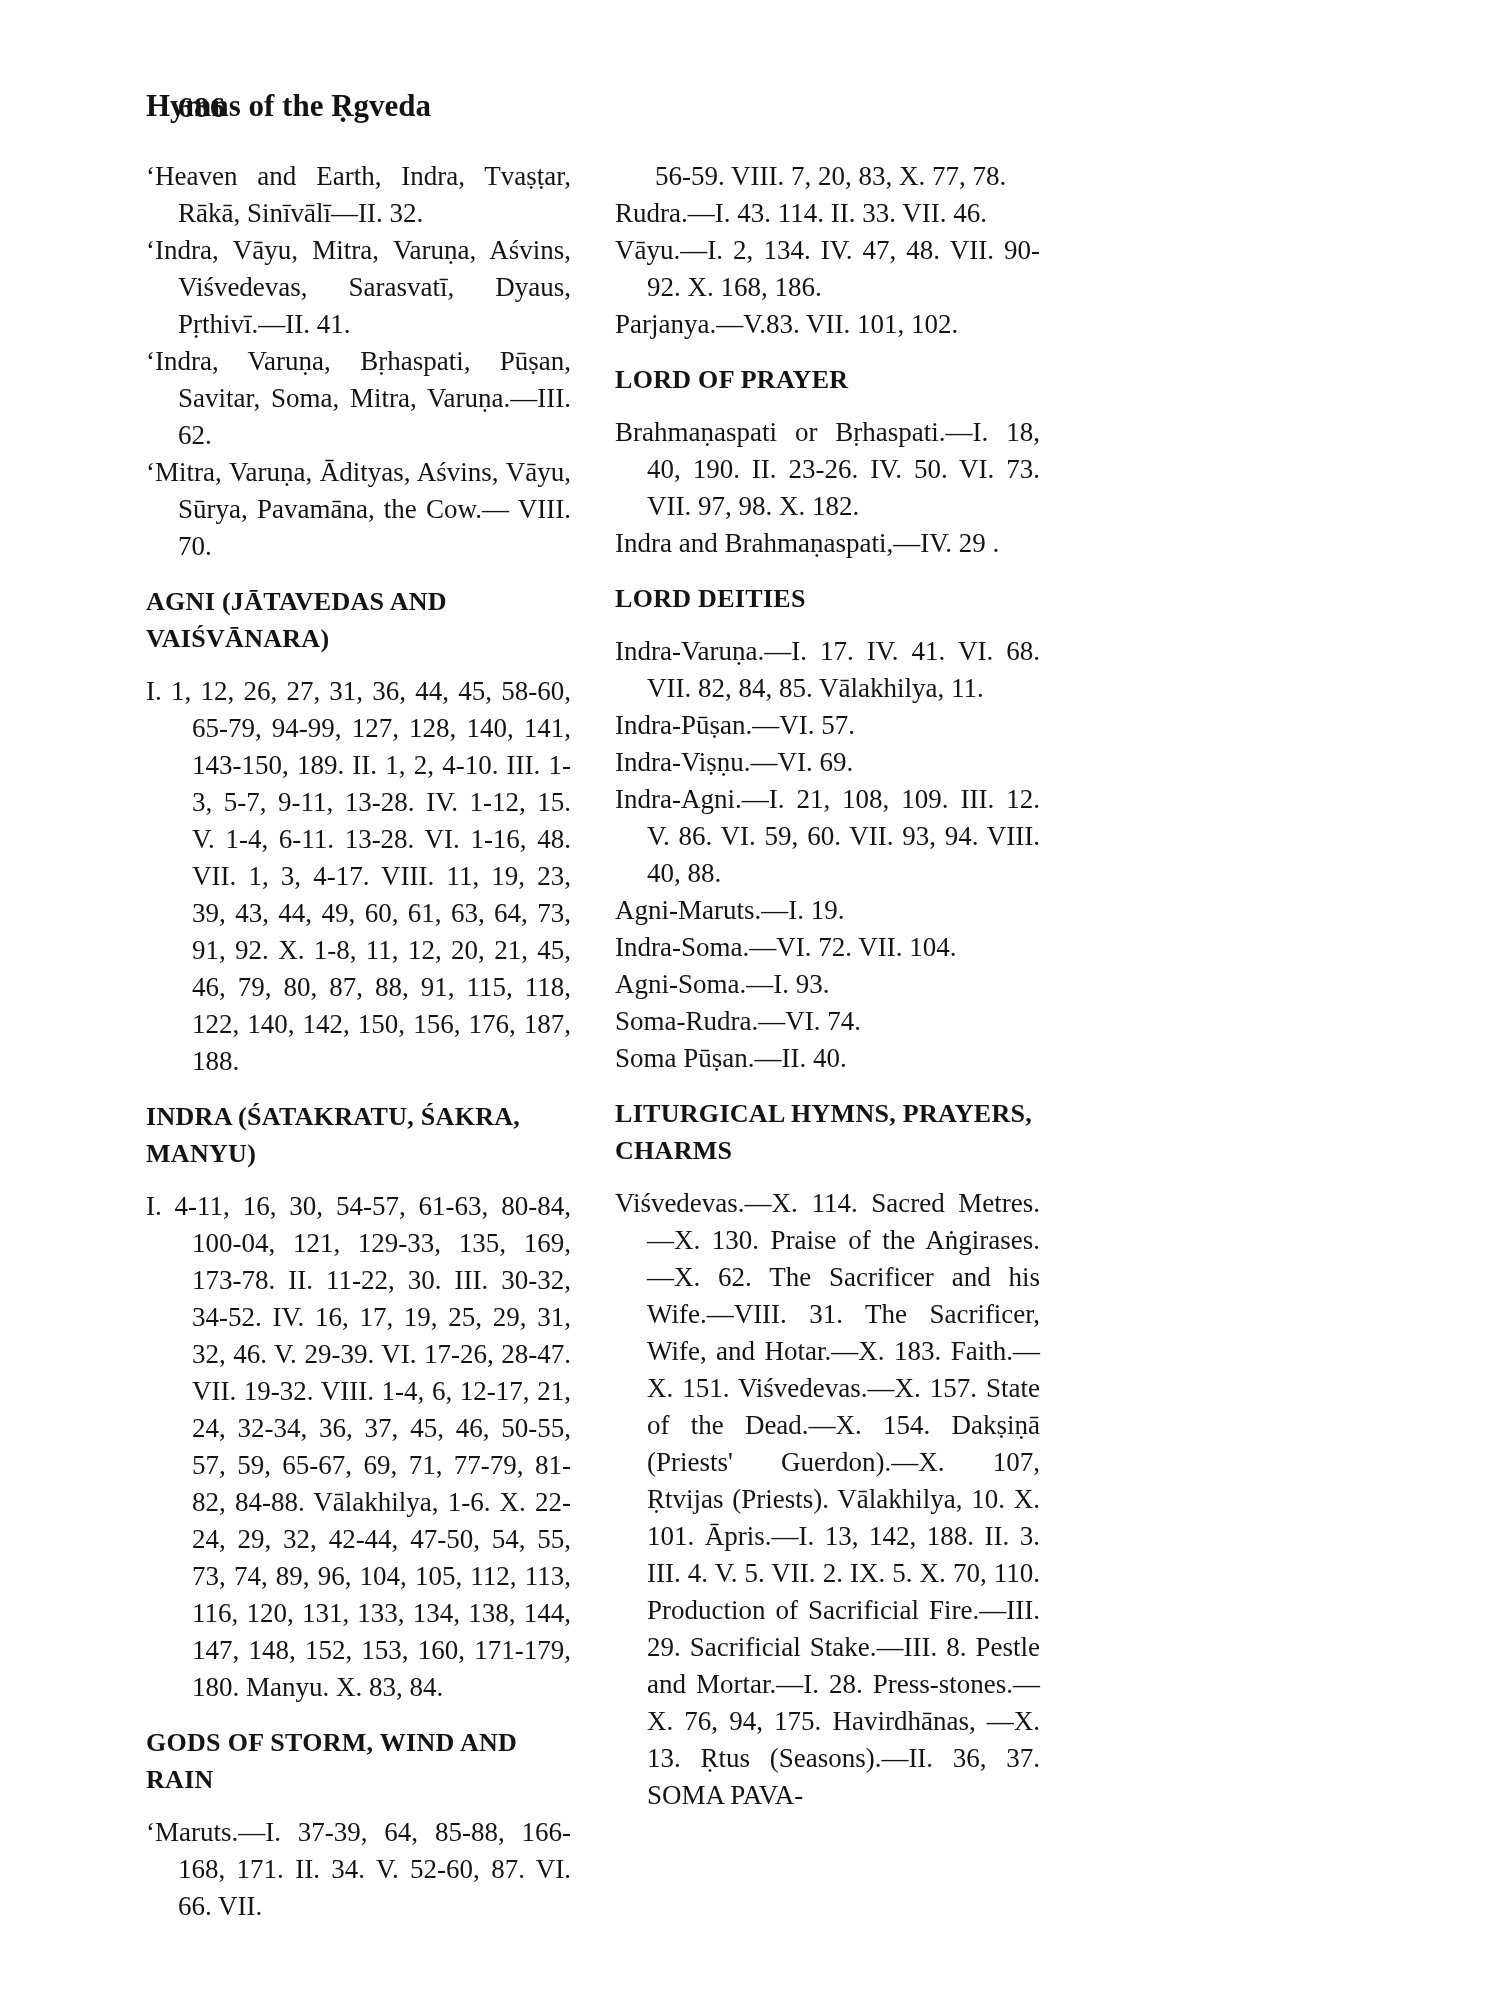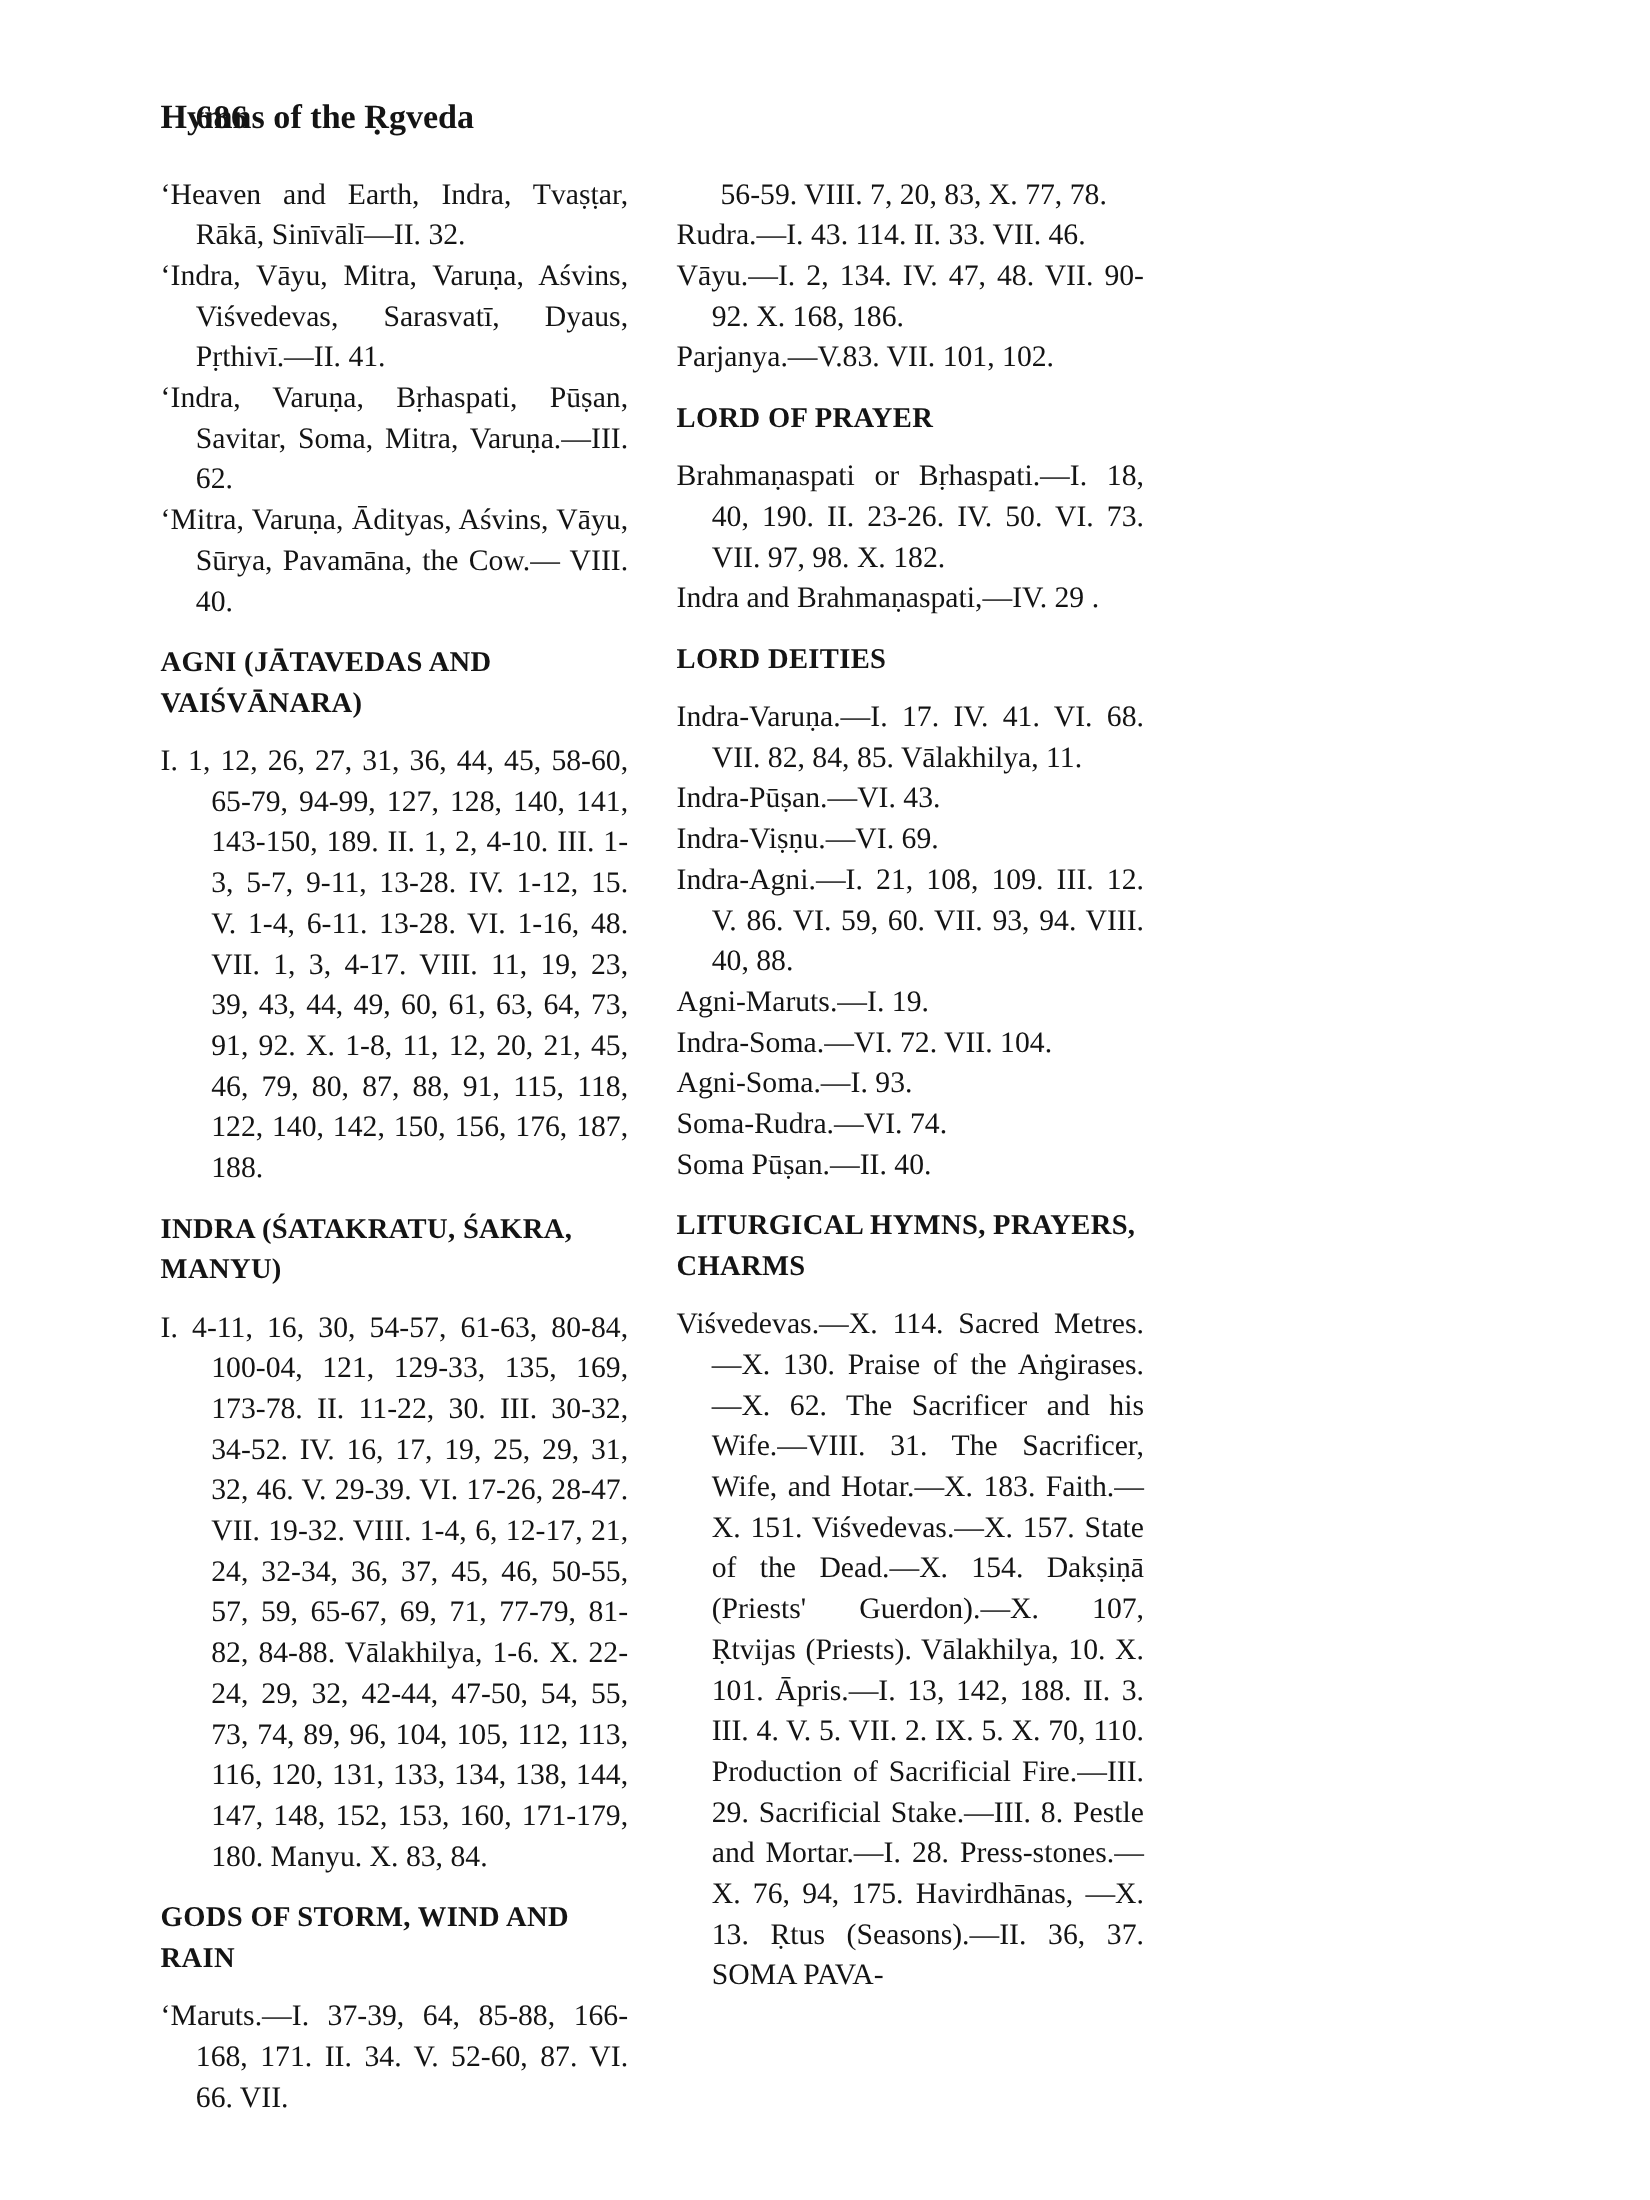--- a/index.html
+++ b/index.html
@@ -85,21 +85,21 @@
       <span class="page-number">686</span>
       <span class="page-title">Hymns of the Ṛgveda</span>
     </header>
 
     <div class="columns">
 
       <div class="col">
         <p class="entry">ʻHeaven and Earth, Indra, Tvaṣṭar, Rākā, Sinīvālī—II. 32.</p>
         <p class="entry">ʻIndra, Vāyu, Mitra, Varuṇa, Aśvins, Viśvedevas, Sarasvatī, Dyaus, Pṛthivī.—II. 41.</p>
         <p class="entry">ʻIndra, Varuṇa, Bṛhaspati, Pūṣan, Savitar, Soma, Mitra, Varuṇa.—III. 62.</p>
-        <p class="entry">ʻMitra, Varuṇa, Ādityas, Aśvins, Vāyu, Sūrya, Pavamāna, the Cow.— VIII. 40.</p>
+        <p class="entry">ʻMitra, Varuṇa, Ādityas, Aśvins, Vāyu, Sūrya, Pavamāna, the Cow.— VIII. 70.</p>
 
         <h2 class="heading">AGNI (JĀTAVEDAS AND VAIŚVĀNARA)</h2>
         <p class="refs">I. 1, 12, 26, 27, 31, 36, 44, 45, 58-60, 65-79, 94-99, 127, 128, 140, 141, 143-150, 189. II. 1, 2, 4-10. III. 1-3, 5-7, 9-11, 13-28. IV. 1-12, 15. V. 1-4, 6-11. 13-28. VI. 1-16, 48. VII. 1, 3, 4-17. VIII. 11, 19, 23, 39, 43, 44, 49, 60, 61, 63, 64, 73, 91, 92. X. 1-8, 11, 12, 20, 21, 45, 46, 79, 80, 87, 88, 91, 115, 118, 122, 140, 142, 150, 156, 176, 187, 188.</p>
 
         <h2 class="heading">INDRA (ŚATAKRATU, ŚAKRA, MANYU)</h2>
         <p class="refs">I. 4-11, 16, 30, 54-57, 61-63, 80-84, 100-04, 121, 129-33, 135, 169, 173-78. II. 11-22, 30. III. 30-32, 34-52. IV. 16, 17, 19, 25, 29, 31, 32, 46. V. 29-39. VI. 17-26, 28-47. VII. 19-32. VIII. 1-4, 6, 12-17, 21, 24, 32-34, 36, 37, 45, 46, 50-55, 57, 59, 65-67, 69, 71, 77-79, 81-82, 84-88. Vālakhilya, 1-6. X. 22-24, 29, 32, 42-44, 47-50, 54, 55, 73, 74, 89, 96, 104, 105, 112, 113, 116, 120, 131, 133, 134, 138, 144, 147, 148, 152, 153, 160, 171-179, 180. Manyu. X. 83, 84.</p>
 
         <h2 class="heading">GODS OF STORM, WIND AND RAIN</h2>
         <p class="entry">ʻMaruts.—I. 37-39, 64, 85-88, 166-168, 171. II. 34. V. 52-60, 87. VI. 66. VII.</p>
       </div>
@@ -109,21 +109,21 @@
         <p class="entry">Rudra.—I. 43. 114. II. 33. VII. 46.</p>
         <p class="entry">Vāyu.—I. 2, 134. IV. 47, 48. VII. 90-92. X. 168, 186.</p>
         <p class="entry">Parjanya.—V.83. VII. 101, 102.</p>
 
         <h2 class="heading">LORD OF PRAYER</h2>
         <p class="entry">Brahmaṇaspati or Bṛhaspati.—I. 18, 40, 190. II. 23-26. IV. 50. VI. 73. VII. 97, 98. X. 182.</p>
         <p class="entry">Indra and Brahmaṇaspati,—IV. 29 .</p>
 
         <h2 class="heading">LORD DEITIES</h2>
         <p class="entry">Indra-Varuṇa.—I. 17. IV. 41. VI. 68. VII. 82, 84, 85. Vālakhilya, 11.</p>
-        <p class="entry">Indra-Pūṣan.—VI. 43.</p>
+        <p class="entry">Indra-Pūṣan.—VI. 57.</p>
         <p class="entry">Indra-Viṣṇu.—VI. 69.</p>
         <p class="entry">Indra-Agni.—I. 21, 108, 109. III. 12. V. 86. VI. 59, 60. VII. 93, 94. VIII. 40, 88.</p>
         <p class="entry">Agni-Maruts.—I. 19.</p>
         <p class="entry">Indra-Soma.—VI. 72. VII. 104.</p>
         <p class="entry">Agni-Soma.—I. 93.</p>
         <p class="entry">Soma-Rudra.—VI. 74.</p>
         <p class="entry">Soma Pūṣan.—II. 40.</p>
 
         <h2 class="heading">LITURGICAL HYMNS, PRAYERS, CHARMS</h2>
         <p class="entry">Viśvedevas.—X. 114. Sacred Metres.—X. 130. Praise of the Aṅgirases.—X. 62. The Sacrificer and his Wife.—VIII. 31. The Sacrificer, Wife, and Hotar.—X. 183. Faith.—X. 151. Viśvedevas.—X. 157. State of the Dead.—X. 154. Dakṣiṇā (Priests' Guerdon).—X. 107, Ṛtvijas (Priests). Vālakhilya, 10. X. 101. Āpris.—I. 13, 142, 188. II. 3. III. 4. V. 5. VII. 2. IX. 5. X. 70, 110. Production of Sacrificial Fire.—III. 29. Sacrificial Stake.—III. 8. Pestle and Mortar.—I. 28. Press-stones.—X. 76, 94, 175. Havirdhānas, —X. 13. Ṛtus (Seasons).—II. 36, 37. SOMA PAVA-</p>

